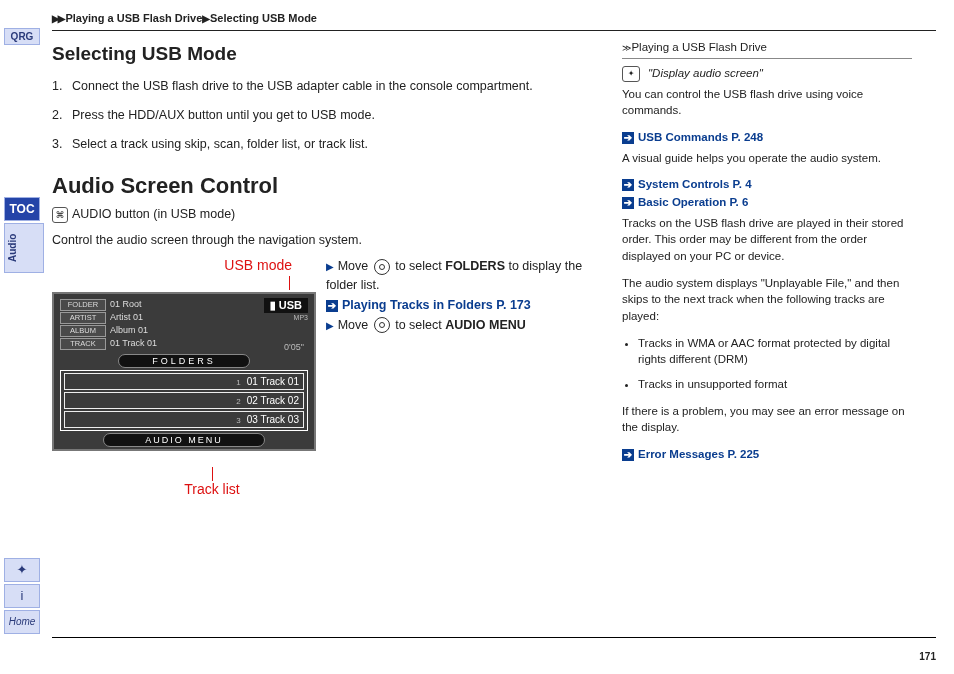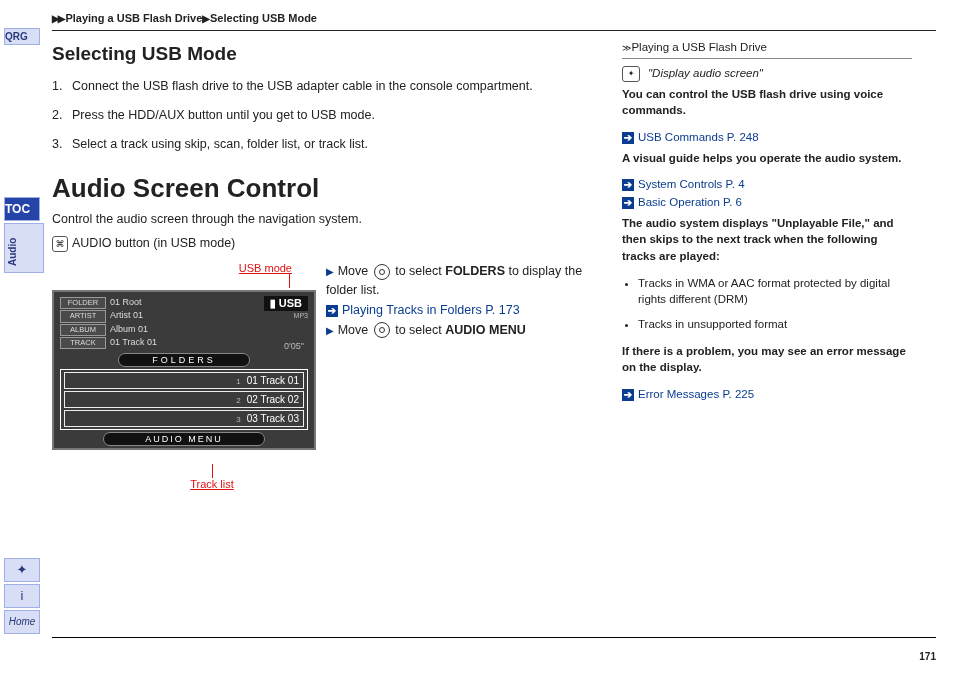--- a/index.html
+++ b/index.html
@@ -47,21 +47,21 @@
     width: 290px;
     font-size: 11.5px;
     line-height: 1.45;
   }
   h2.section {
     font-size: 19px;
     font-weight: bold;
     margin: 4px 0 12px 0;
   }
   h2.section2 {
-    font-size: 26px;
+    font-size: 22px;
     font-weight: bold;
     margin: 20px 0 8px 0;
   }
   ol.steps {
     margin: 0 0 10px 0;
     padding-left: 14px;
     font-size: 12.5px;
     line-height: 1.5;
   }
   ol.steps li { margin-bottom: 10px; padding-left: 6px; }
@@ -69,46 +69,46 @@
     font-size: 12.5px;
     margin-left: 20px;
     margin-top: -6px;
   }
   .sub-note .tri { color:#0a3d8f; font-size:10px; margin-right:4px;}
   .body-text { font-size: 12.5px; margin: 6px 0 10px 0; }
   .caption-icon {
     display:inline-block; width:14px; height:14px; border:1px solid #555; border-radius:3px;
     font-size:9px; line-height:14px; text-align:center; vertical-align:middle; margin-right:4px;
   }
-  .annot-red { color:#d11; font-size:11px;text-decoration:underline; }
-  .link-blue { color: #0a3d8f; font-weight: normal; }
+  .annot-red { color:#d11; font-size:14px; }
+  .link-blue { color: #0a3d8f; font-weight: bold; }
   .link-line { margin: 1px 0; }
   .arrow-box {
     display:inline-block; width:12px; height:12px; background:#0a3d8f; color:#fff;
     font-size:10px; line-height:12px; text-align:center; margin-right:4px; font-weight:bold;
   }
-  .side-col p { margin: 4px 0 10px 0; font-weight: bold; }
+  .side-col p { margin: 4px 0 10px 0; }
   .side-col ul { margin: 4px 0 10px 16px; padding:0; }
   .side-col li { margin-bottom: 8px; font-size:11.5px; }
   .side-head {
     font-size: 11.5px; margin-bottom:2px;
   }
   .side-head .small-tri { font-size:9px; letter-spacing:-2px; margin-right:2px;}
   .side-sub { font-style: italic; margin-left:4px; font-size:11.5px;}
   .voice-icon {
     display:inline-block; width:16px; height:14px; border:1px solid #555; border-radius:3px;
     font-size:8px; line-height:14px; text-align:center; vertical-align:middle; margin-right:4px;
     color:#222;
   }
 
   
   .left-tabs { position:absolute; left:4px; top:28px; width:40px; }
   .tab {
     background:#d7def6; border:1px solid #9fb0e4; width:34px;
-    font-size:10px; font-weight:bold; text-align:left; color:#2a3a7a;
+    font-size:10px; font-weight:bold; text-align:center; color:#2a3a7a;
     padding:2px 0; margin-bottom:2px;
   }
   .tab.toc { background:#2444a8; color:#fff; font-size:12px; padding:4px 0;}
   .tab.vert { writing-mode: vertical-rl; transform: rotate(180deg); padding:6px 2px; font-size:10px; height:36px;}
   .left-bottom { position:absolute; left:4px; bottom:40px; width:40px;}
   .ic {
     background:#d7def6; border:1px solid #9fb0e4; width:34px; height:22px;
     text-align:center; line-height:22px; margin-top:2px; color:#2a3a7a; font-size:13px;
   }
   .ic.home { font-style:italic; font-size:10px; }
@@ -188,24 +188,24 @@
     <div class="main-col">
       <h2 class="section">Selecting USB Mode</h2>
 
       <ol class="steps">
         <li><span>Connect the USB flash drive to the USB adapter cable in the console compartment.</span></li>
         <li><span>Press the HDD/AUX button until you get to USB mode.</span></li>
         <li><span>Select a track using skip, scan, folder list, or track list.</span></li>
       </ol>
 
       <h2 class="section2">Audio Screen Control</h2>
-      <div class="body-text">Control the audio screen through the navigation system.</div>
       <div class="body-text">
         <span class="caption-icon">⌘</span><span>AUDIO button (in USB mode)</span>
       </div>
+      <div class="body-text">Control the audio screen through the navigation system.</div>
 
       <div class="figure-row">
         <div class="figure-wrap" style="position:relative;">
           <div class="figure-annot-top annot-red">
             <span>USB mode</span><br><span class="ann-line-v"></span>
           </div>
           <div class="screen">
             <div class="sc-header">
               <div class="sc-fields">
                 <div><span class="lab">FOLDER</span><span>01 Root</span></div>
@@ -258,20 +258,21 @@
       <div class="link-line">
         <span class="arrow-box">➔</span><span class="link-blue">USB Commands</span> <span class="link-blue">P. 248</span>
       </div>
       <p>A visual guide helps you operate the audio system.</p>
       <div class="link-line">
         <span class="arrow-box">➔</span><span class="link-blue">System Controls</span> <span class="link-blue">P. 4</span>
       </div>
       <div class="link-line">
         <span class="arrow-box">➔</span><span class="link-blue">Basic Operation</span> <span class="link-blue">P. 6</span>
       </div>
+      <p>Tracks on the USB flash drive are played in their stored order. This order may be different from the order displayed on your PC or device.</p>
       <p>The audio system displays "Unplayable File," and then skips to the next track when the following tracks are played:</p>
       <ul>
         <li>Tracks in WMA or AAC format protected by digital rights different (DRM)</li>
         <li>Tracks in unsupported format</li>
       </ul>
       <p>If there is a problem, you may see an error message on the display.</p>
       <div class="link-line">
         <span class="arrow-box">➔</span><span class="link-blue">Error Messages</span> <span class="link-blue">P. 225</span>
       </div>
     </div>

